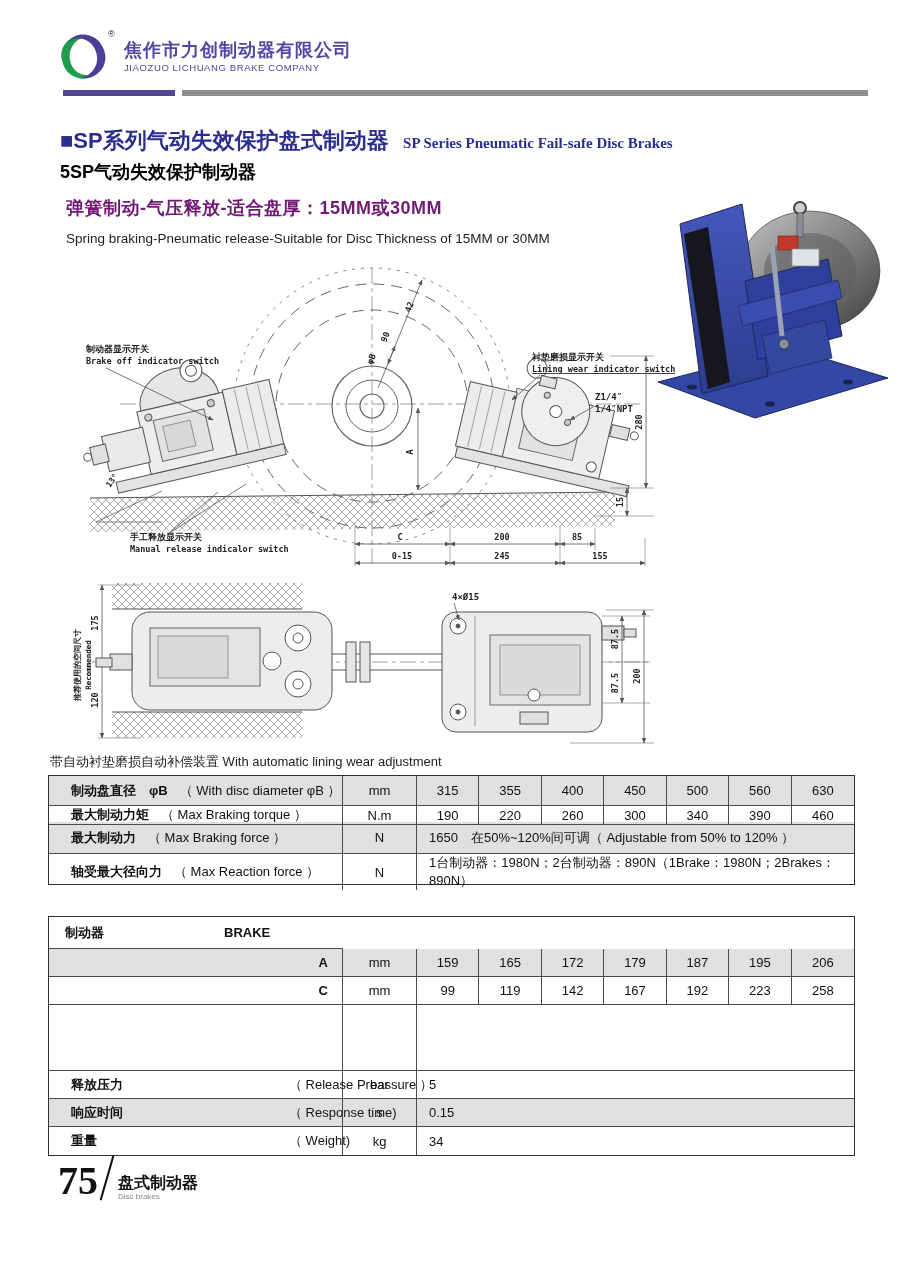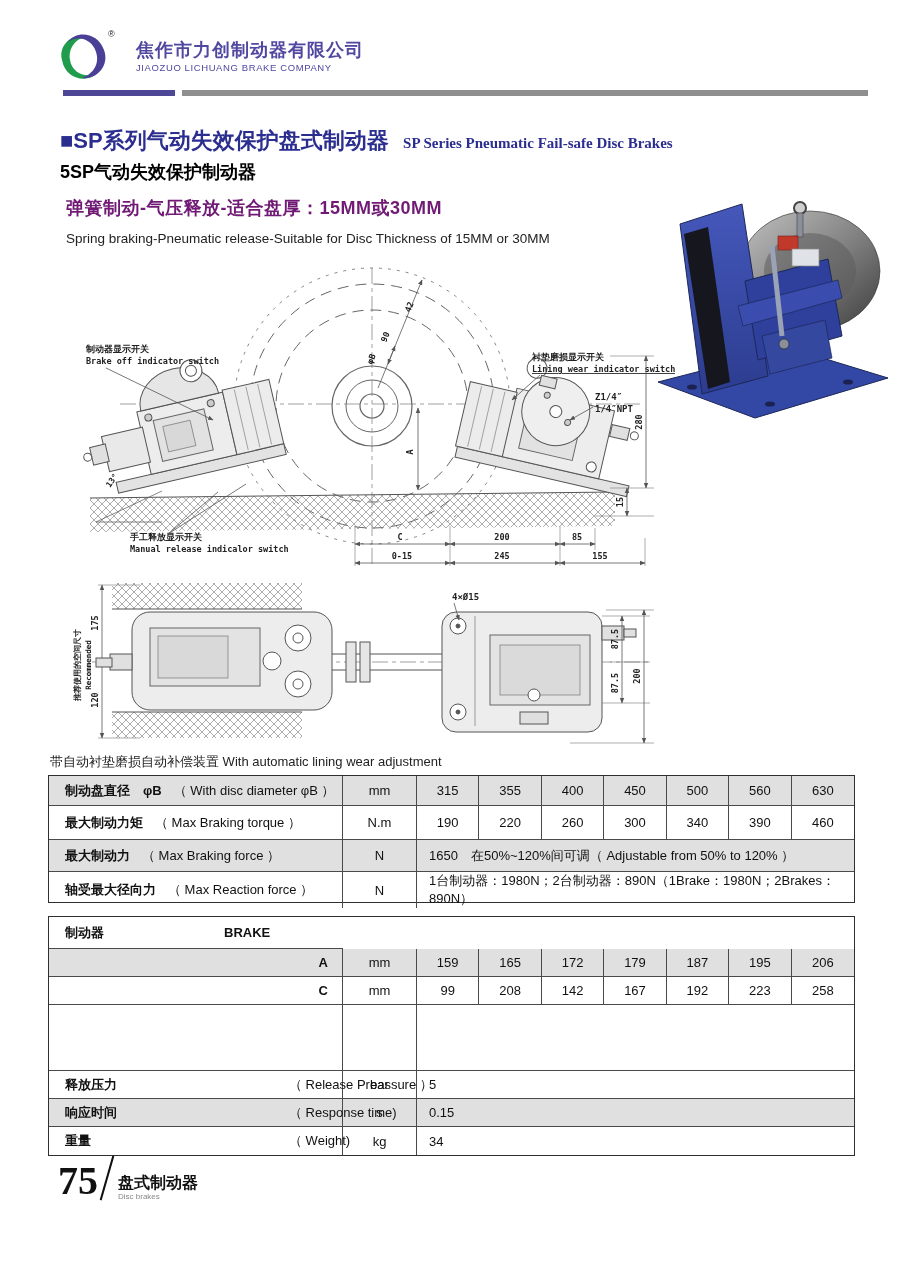--- a/index.html
+++ b/index.html
@@ -1,20 +1,20 @@
 <!DOCTYPE html>
 <html><head>
 <meta charset="utf-8">
 <style>
   html,body{margin:0;padding:0;background:#fff;}
   .page{position:relative;width:900px;height:1273px;background:#ffffff;overflow:hidden;
         font-family:"Liberation Sans","DejaVu Sans",sans-serif;color:#111;}
   
   .logo{position:absolute;left:52px;top:26px;}
-  .co{position:absolute;left:136px;top:40px;line-height:1.15;}
+  .co{position:absolute;left:124px;top:40px;line-height:1.15;}
   .co .cn{font-size:18px;font-weight:bold;color:#4f47a0;letter-spacing:1px;}
   .co .en{font-size:9.5px;color:#4f47a0;letter-spacing:.6px;margin-top:2px;}
   .rule{position:absolute;left:63px;top:90px;width:805px;height:7px;display:flex;gap:7px;}
   .rule .p{width:112px;height:6px;background:#4d4796;}
   .rule .g{flex:1;height:6px;background:#8f8f8f;}
   
   .series{position:absolute;left:60px;top:126px;white-space:nowrap;}
   .series .cn{font-size:22px;font-weight:bold;color:#2b2e8f;}
   .series .en{font-family:"Liberation Serif","DejaVu Serif",serif;font-size:15px;font-weight:bold;color:#2b2e8f;margin-left:10px;}
   .model{position:absolute;left:60px;top:160px;font-size:18px;font-weight:bold;color:#000;}
@@ -26,21 +26,21 @@
   .caption{position:absolute;left:50px;top:753px;font-size:13px;color:#222;}
   
   .tbl{position:absolute;left:48px;width:807px;border:1.6px solid #2f2f2f;box-sizing:border-box;}
   .tr{display:grid;grid-template-columns:294px 74px repeat(7,1fr);}
   .tr.sp{grid-template-columns:294px 74px 1fr;}
   .c{border-right:1px solid #4a4a4a;border-bottom:1px solid #4a4a4a;display:flex;align-items:center;
      font-size:13px;color:#111;box-sizing:border-box;min-width:0;}
   .tr:last-child .c{border-bottom:none;}
   .c:last-child{border-right:none;}
   .g{background:#e0e0e0;}
-  .lab{padding-left:16px;gap:12px;position:relative;}
+  .lab{padding-left:22px;gap:12px;position:relative;}
   .lab .cn{font-weight:bold;white-space:nowrap;}
   .lab .en{white-space:nowrap;}
   .lab .en2{position:absolute;left:240px;font-weight:normal;}
   .unit,.v{justify-content:center;}
   .vspan{padding-left:12px;}
   .h1{padding-left:16px;gap:120px;font-weight:bold;}
   .h2{padding-left:14px;}
   .rlab{justify-content:flex-end;padding-right:14px;font-weight:bold;}
   
   .footer{position:absolute;left:58px;top:1155px;display:flex;align-items:flex-end;}
@@ -315,21 +315,21 @@
       </div>
       <div class="c unit">mm</div>
       <div class="c v">315</div>
       <div class="c v">355</div>
       <div class="c v">400</div>
       <div class="c v">450</div>
       <div class="c v">500</div>
       <div class="c v">560</div>
       <div class="c v">630</div>
     </div>
-    <div class="tr" style="height:34px">
+    <div class="tr" style="height:16px">
       <div class="c lab">
         <span class="cn">最大制动力矩</span>
         <span class="en">（ Max Braking torque ）</span>
       </div>
       <div class="c unit">N.m</div>
       <div class="c v">190</div>
       <div class="c v">220</div>
       <div class="c v">260</div>
       <div class="c v">300</div>
       <div class="c v">340</div>
@@ -369,21 +369,21 @@
       <div class="c v">172</div>
       <div class="c v">179</div>
       <div class="c v">187</div>
       <div class="c v">195</div>
       <div class="c v">206</div>
     </div>
     <div class="tr" style="height:28px">
       <div class="c rlab">C</div>
       <div class="c unit">mm</div>
       <div class="c v">99</div>
-      <div class="c v">208</div>
+      <div class="c v">119</div>
       <div class="c v">142</div>
       <div class="c v">167</div>
       <div class="c v">192</div>
       <div class="c v">223</div>
       <div class="c v">258</div>
     </div>
     <div class="tr sp" style="height:66px">
       <div class="c" style="border-bottom:1px solid #4a4a4a;"></div>
       <div class="c" style="border-bottom:1px solid #4a4a4a;"></div>
       <div class="c" style="border-bottom:1px solid #4a4a4a;"></div>

